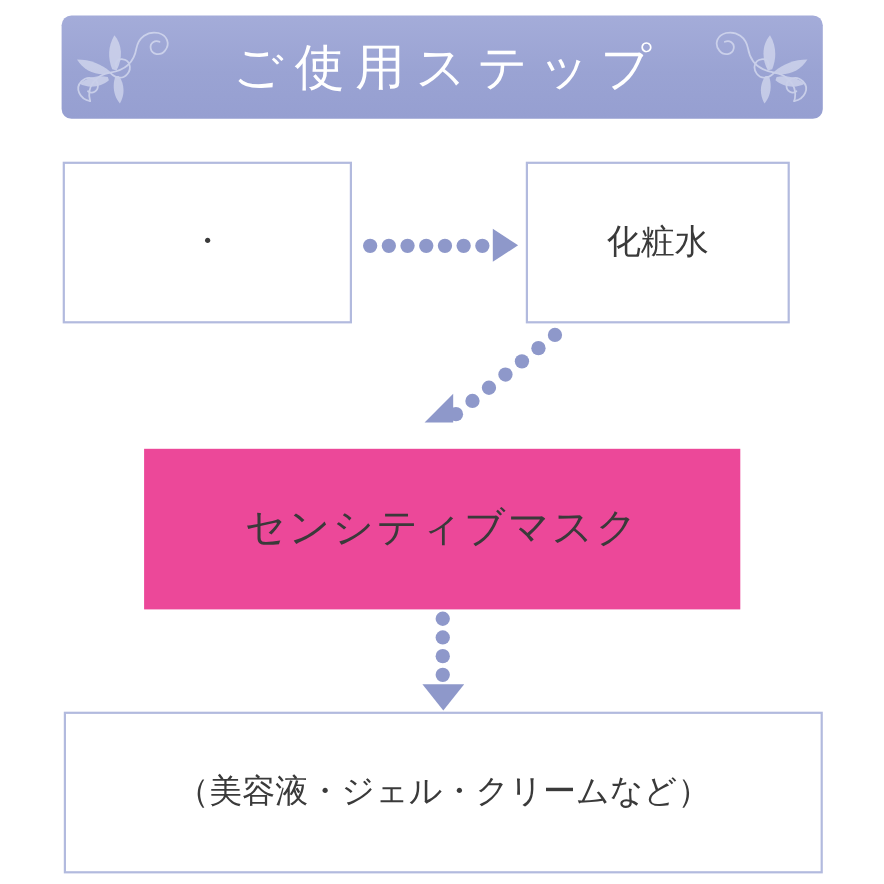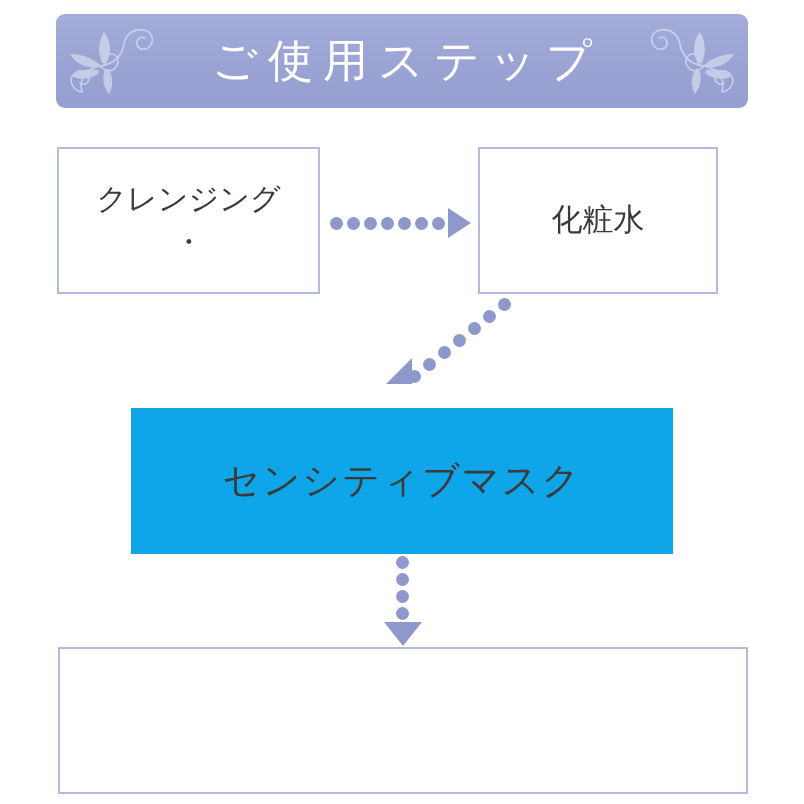--- a/index.html
+++ b/index.html
@@ -64,21 +64,21 @@
     align-items: center;
     justify-content: center;
     text-align: center;
     background: #ffffff;
     border: 2px solid #b2bade;
     color: #3a3a3a;
     line-height: 1.42;
   }
   .box.plain {
     border: none;
-    background: #0ea5e9;
+    background: #ec4899;
   }
 
   #box-cleansing {
     left: 57px;  top: 147px;
     width: 263px; height: 147px;
     font-size: 30px;
   }
   #box-lotion {
     left: 478px; top: 147px;
     width: 240px; height: 147px;
@@ -159,21 +159,20 @@
       <path d="M38 45 C 30 38, 20 34, 8 34 C 14 44, 25 49, 37 47 Z"></path>
       <path d="M40 43 C 36 33, 36 22, 42 12 C 49 20, 50 33, 44 44 Z"></path>
       <path d="M36 50 C 28 48, 18 50, 10 56 C 19 61, 30 59, 37 53 Z"></path>
       <path d="M43 49 C 40 57, 41 67, 47 74 C 52 66, 51 55, 46 49 Z"></path>
     </g>
   </svg>
 </div>
 
 <div class="box" id="box-cleansing">
   <div>
-    <span class="box-line">クレンジング</span>
     <span class="box-line">・</span>
   </div>
 </div>
 
 <div class="arrow" id="arrow-right" style="left:330px; top:208px; width:140px; height:32px;">
   <span class="dot" style="left:0px;   top:9px;"></span>
   <span class="dot" style="left:17px;  top:9px;"></span>
   <span class="dot" style="left:34px;  top:9px;"></span>
   <span class="dot" style="left:51px;  top:9px;"></span>
   <span class="dot" style="left:68px;  top:9px;"></span>
@@ -208,14 +207,15 @@
 <div class="arrow" id="arrow-down" style="left:383px; top:556px; width:40px; height:92px;">
   <span class="dot" style="left:13px; top:0px;"></span>
   <span class="dot" style="left:13px; top:17px;"></span>
   <span class="dot" style="left:13px; top:34px;"></span>
   <span class="dot" style="left:13px; top:51px;"></span>
   <span class="head down" style="left:1px; top:66px;"></span>
 </div>
 
 <div class="box" id="box-routine">
   <div>
+    <span class="box-line">（美容液・ジェル・クリームなど）</span>
   </div>
 </div>
 
 </body></html>

